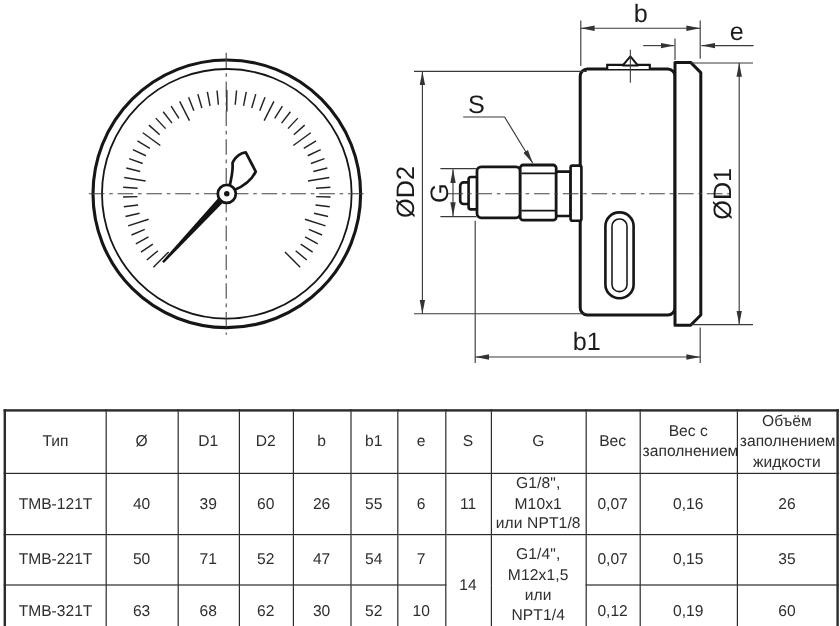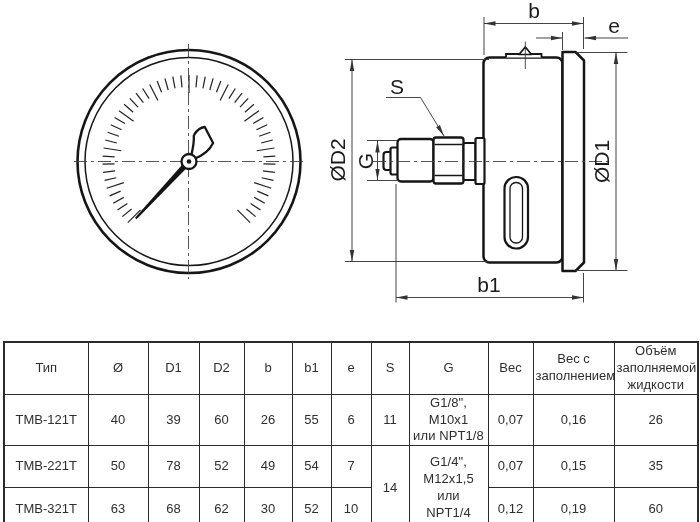--- a/index.html
+++ b/index.html
@@ -187,44 +187,44 @@
     <th>D2</th>
     <th>b</th>
     <th>b1</th>
     <th>e</th>
     <th>S</th>
     <th>G</th>
     <th>Вес</th>
     <th class="small">Вес с
 заполнением</th>
     <th class="small">Объём
-заполняемой
+заполнением
 жидкости</th>
   </tr>
   <tr>
     <td>ТМВ-121Т</td>
     <td>40</td>
     <td>39</td>
     <td>60</td>
     <td>26</td>
     <td>55</td>
     <td>6</td>
     <td>11</td>
     <td class="gcell">G1/8", M10x1
 или NPT1/8</td>
     <td>0,07</td>
     <td>0,16</td>
     <td>26</td>
   </tr>
   <tr>
     <td>ТМВ-221Т</td>
     <td>50</td>
-    <td>78</td>
+    <td>71</td>
     <td>52</td>
-    <td>49</td>
+    <td>47</td>
     <td>54</td>
     <td>7</td>
     <td rowspan="2">14</td>
     <td rowspan="2" class="gcell">G1/4",
 M12x1,5 или
 NPT1/4</td>
     <td>0,07</td>
     <td>0,15</td>
     <td>35</td>
   </tr>

